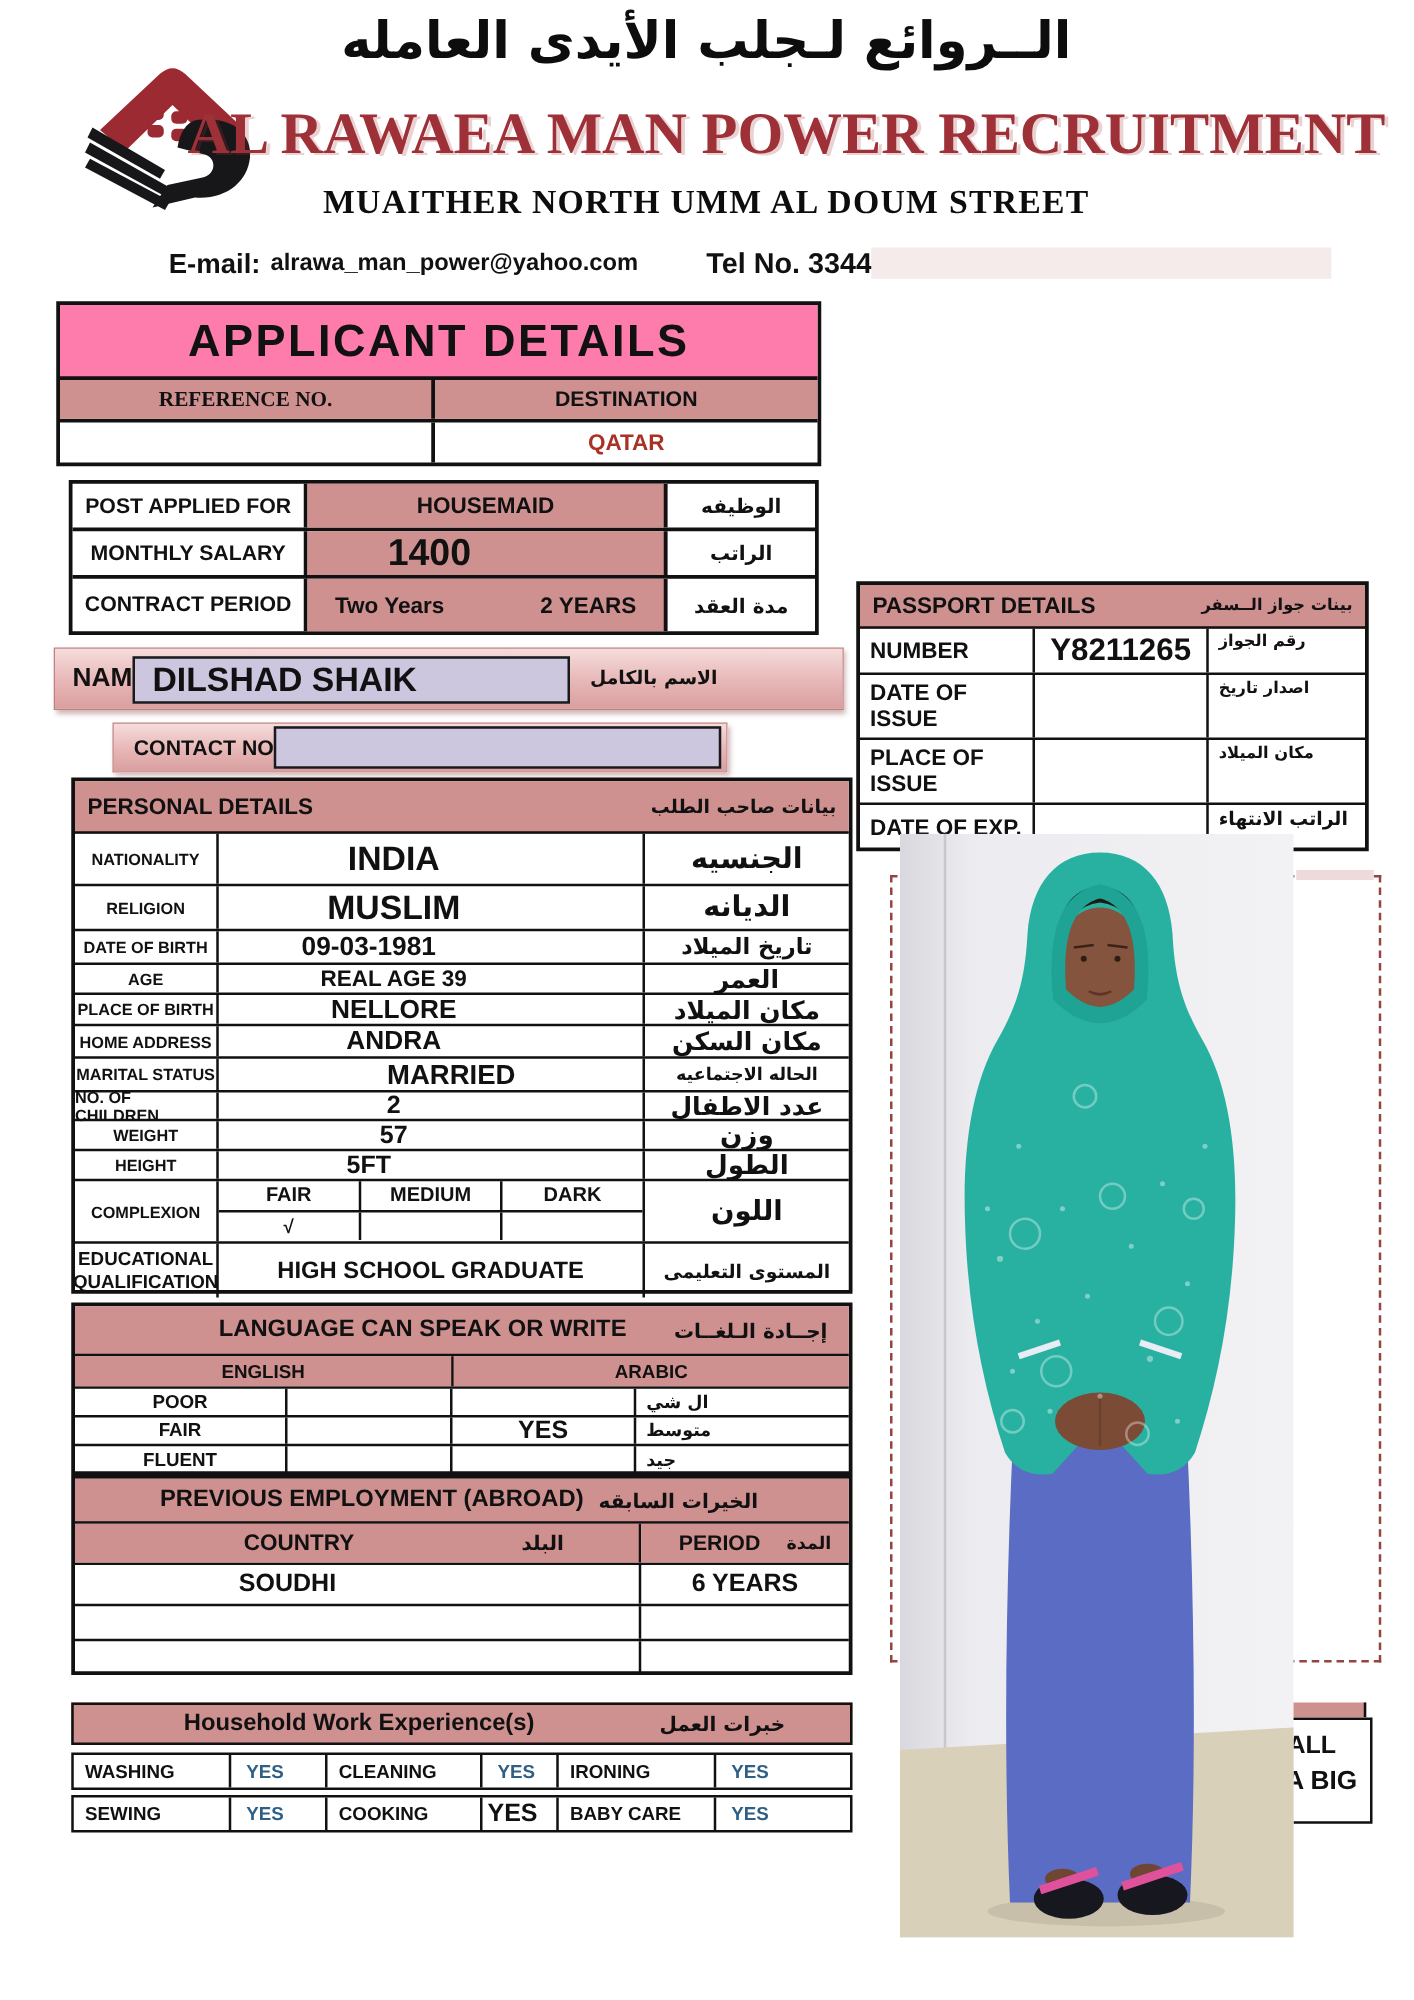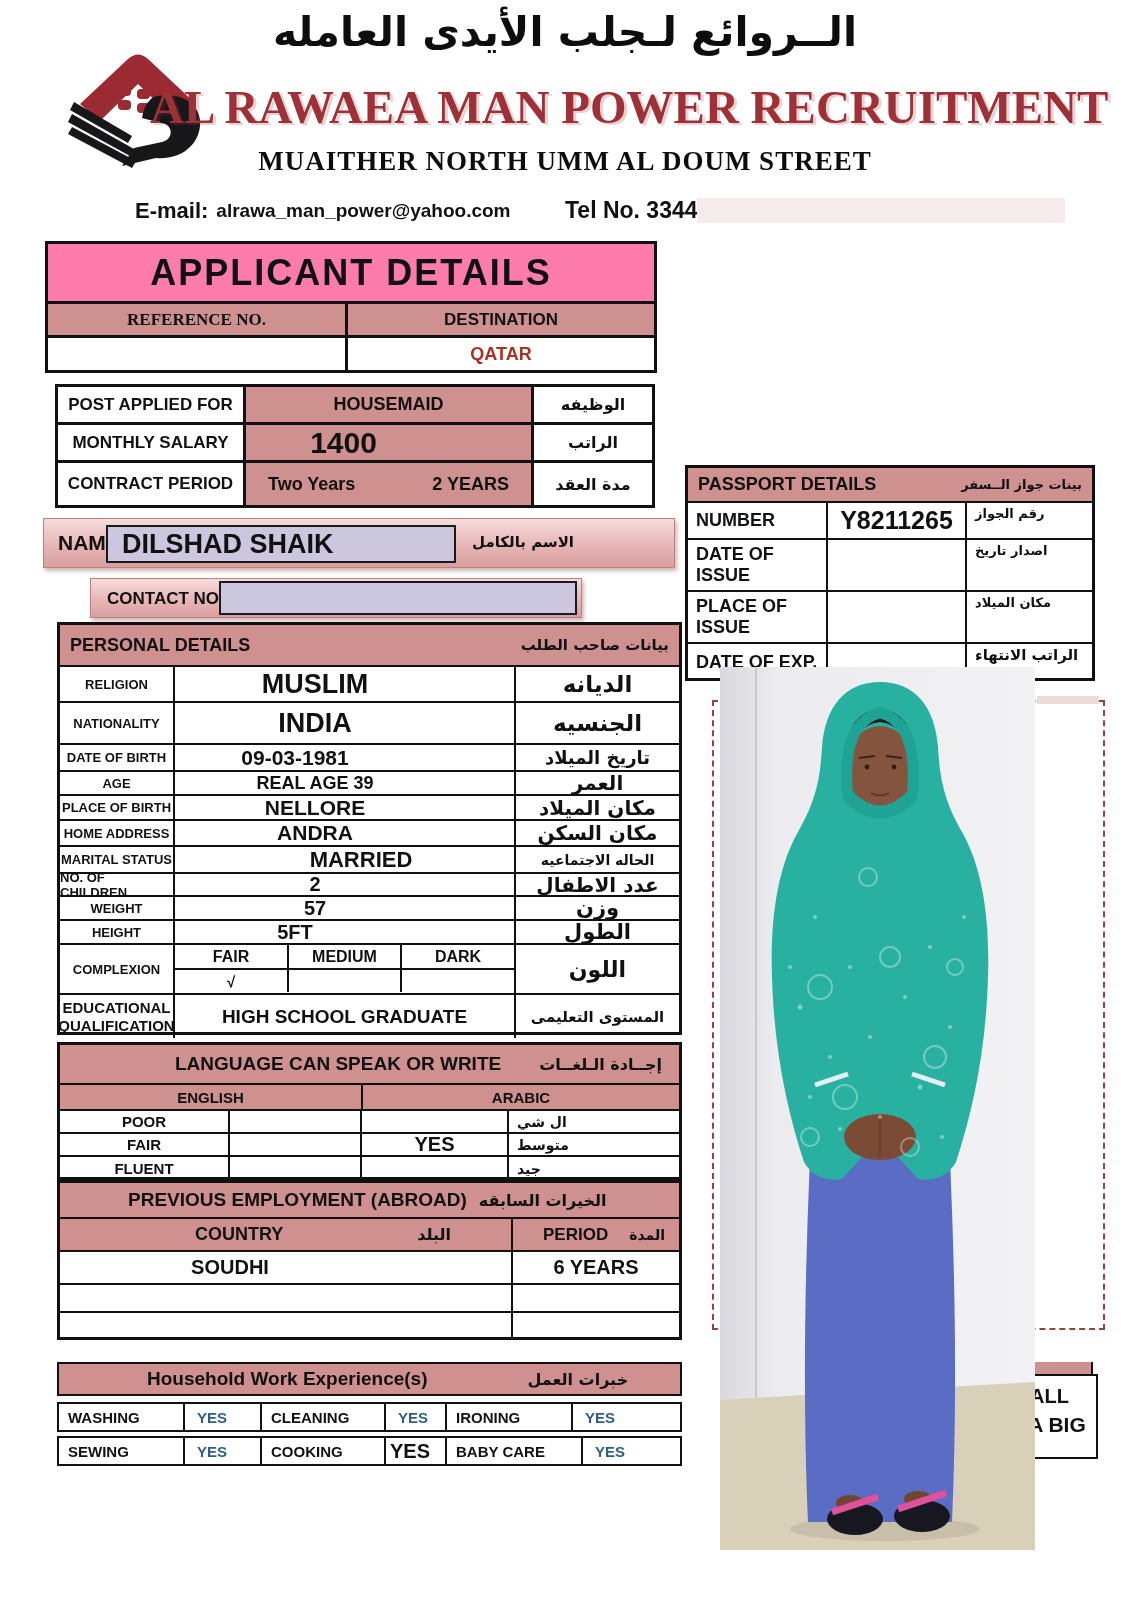--- a/index.html
+++ b/index.html
@@ -190,40 +190,40 @@
       <span class="b" style="font-size:18px;"></span>
     </div>
   </div>
 
   <div class="abs box3" style="left:57px;top:622px;width:625px;height:413px;">
     <div class="rose" style="height:42px;border-bottom:2.5px solid #111;box-sizing:border-box;display:flex;align-items:center;justify-content:space-between;padding:0 10px;">
       <span class="b" style="font-size:18px;">PERSONAL DETAILS</span>
       <span class="ar b" style="font-size:15px;">بيانات صاحب الطلب</span>
     </div>
 
+    <div class="gridrow bb2" style="height:42px;">
+      <div class="cell br2 ctr" style="width:115px;">
+          <span class="b" style="font-size:13px;">NATIONALITY</span>
+        </div>
+      <div class="cell br2" style="width:341px;">
+          <span class="b ctr" style="width:280px;font-size:27px;justify-content:center;display:flex;">INDIA</span>
+        </div>
+      <div class="cell ctr" style="flex:1;">
+          <span class="ar b" style="font-size:23px;">الجنسيه</span>
+        </div>
+    </div>
     <div class="gridrow bb2" style="height:36px;">
       <div class="cell br2 ctr" style="width:115px;">
           <span class="b" style="font-size:13px;">RELIGION</span>
         </div>
       <div class="cell br2" style="width:341px;">
           <span class="b" style="width:280px;font-size:27px;justify-content:center;display:flex;">MUSLIM</span>
         </div>
       <div class="cell ctr" style="flex:1;">
           <span class="ar b" style="font-size:23px;">الديانه</span>
-        </div>
-    </div>
-    <div class="gridrow bb2" style="height:42px;">
-      <div class="cell br2 ctr" style="width:115px;">
-          <span class="b" style="font-size:13px;">NATIONALITY</span>
-        </div>
-      <div class="cell br2" style="width:341px;">
-          <span class="b ctr" style="width:280px;font-size:27px;justify-content:center;display:flex;">INDIA</span>
-        </div>
-      <div class="cell ctr" style="flex:1;">
-          <span class="ar b" style="font-size:23px;">الجنسيه</span>
         </div>
     </div>
     <div class="gridrow bb2" style="height:27px;">
       <div class="cell br2 ctr" style="width:115px;">
           <span class="b" style="font-size:13px;">DATE OF BIRTH</span>
         </div>
       <div class="cell br2" style="width:341px;">
           <span class="b" style="width:240px;font-size:21px;justify-content:center;display:flex;">09-03-1981</span>
         </div>
       <div class="cell ctr" style="flex:1;">
@@ -482,21 +482,21 @@
       </div>
     <div class="cell br2" style="width:77px;padding-left:12px;">
         <span class="yes">YES</span>
       </div>
     <div class="cell br2" style="width:124px;padding-left:9px;">
         <span class="b" style="font-size:15px;">COOKING</span>
       </div>
     <div class="cell br2" style="width:61px;padding-left:4px;">
         <span class="b" style="font-size:20px;">YES</span>
       </div>
-    <div class="cell br2" style="width:136px;padding-left:9px;text-align:center;">
+    <div class="cell br2" style="width:126px;padding-left:9px;text-align:center;">
         <span class="b" style="font-size:15px;">BABY CARE</span>
       </div>
     <div class="cell" style="flex:1;padding-left:12px;">
         <span class="yes">YES</span>
       </div>
   </div>
 
   <div class="abs rose" style="left:880px;top:1362px;width:213px;height:12px;border-right:2px solid #111;box-sizing:border-box;"></div>
   <div class="abs" style="left:880px;top:1374px;width:218px;height:85px;border:2.5px solid #111;background:#fff;box-sizing:border-box;">
     <span class="abs b" style="left:148px;top:9px;font-size:20px;">ALL</span>

